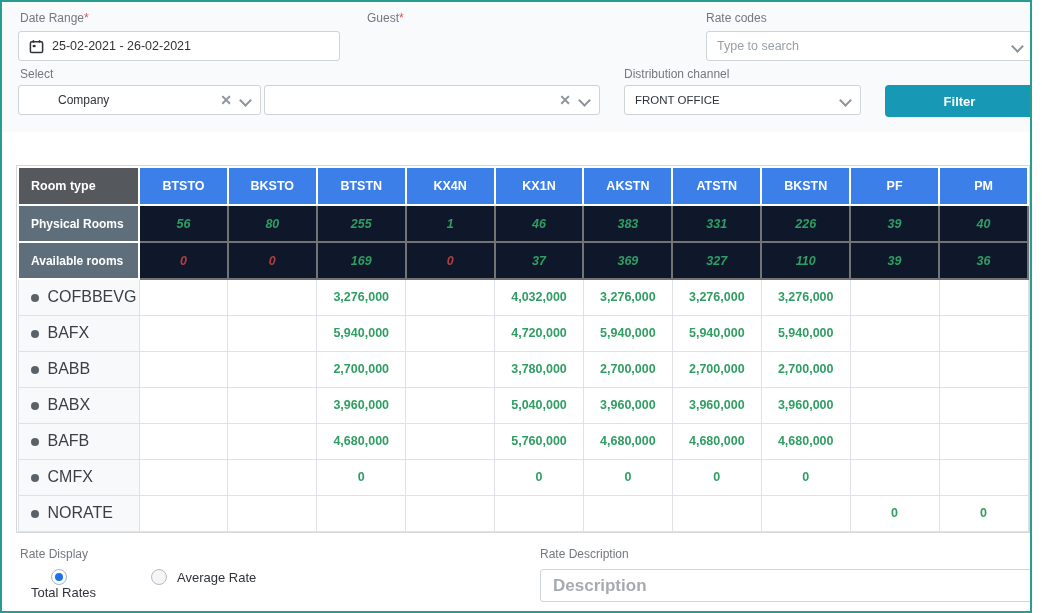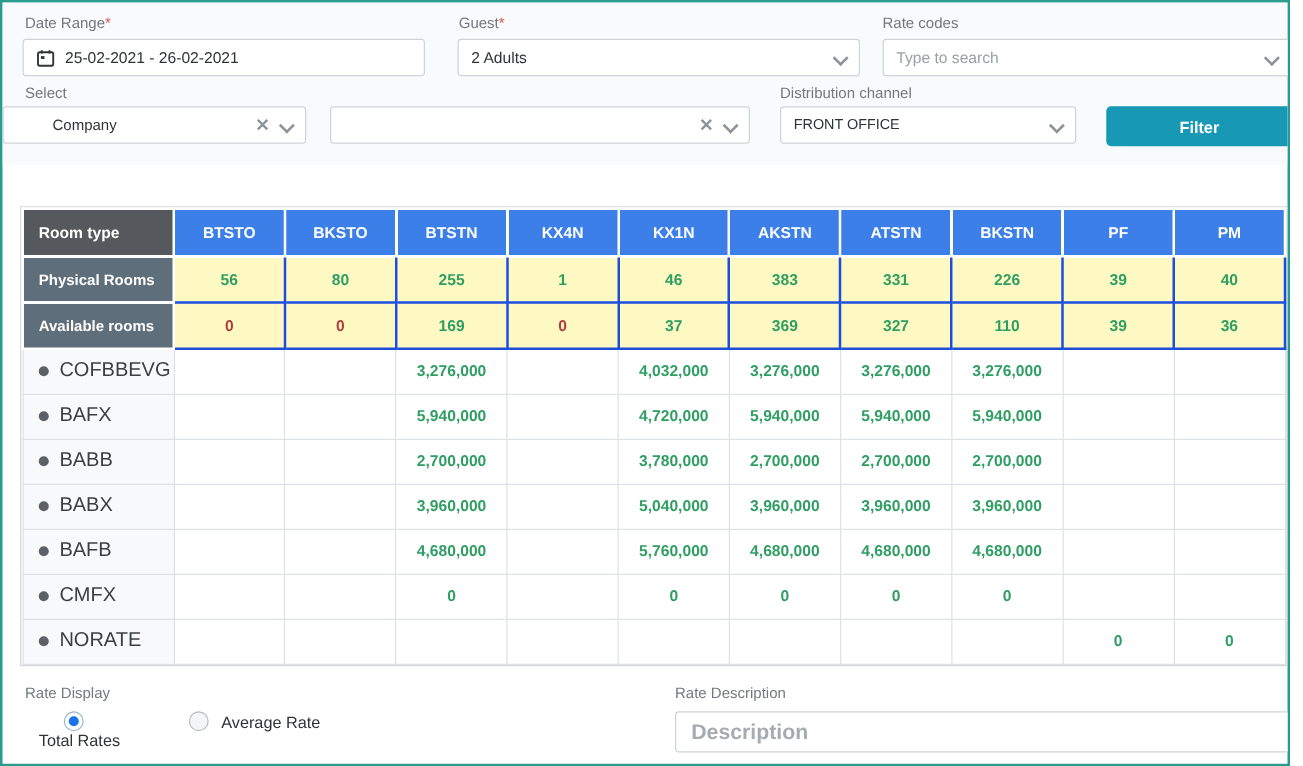--- a/index.html
+++ b/index.html
@@ -25,21 +25,21 @@
 
   
   .table-wrap { position:absolute; left:14px; top:163px; width:1014px; border:1px solid #d5d7d9; }
   table { width:100%; border-collapse:collapse; table-layout:fixed; }
   th, td { text-align:center; font-size:12.5px; overflow:hidden; white-space:nowrap; }
   col.label-col { width:121px; }
   tr.head-row th { height:38px; background:#3d7fe9; color:#fff; font-weight:bold; border:2px solid #fff; }
   tr.head-row th.corner { background:#55595d; text-align:left; padding-left:12px; }
   tr.sum-row th { height:37px; background:#5e6f7b; color:#fff; font-weight:bold; text-align:left; padding-left:12px;
                   border:2px solid #fff; font-size:12px; }
-  tr.sum-row td { height:37px; background:#fef9c3; border:2px solid #1d4ed8; font-weight:bold; }
+  tr.sum-row td { height:37px; background:#0f172a; border:2px solid #737373; font-weight:bold;font-style:italic; }
   tr.rate-row td { height:36px; background:#fff; border:1px solid #dee2e6; font-weight:bold; }
   tr.rate-row td.code-cell { background:#f8f9fa; text-align:left; padding-left:12px; font-weight:normal;
                              color:#3a3f44; font-size:16px; }
   .dot { display:inline-block; width:8px; height:8px; border-radius:50%; background:#5a6268; margin-right:9px; vertical-align:middle; }
   .val-pos { color:#2f9e63; }
   .val-neg { color:#b04040; }
 
   
   .flabel2 { position:absolute; font-size:12px; color:#73787e; }
   .radio-item { position:absolute; display:flex; align-items:center; cursor:pointer; }
@@ -68,37 +68,33 @@
         <line x1="4.7" y1="1.2" x2="4.7" y2="4" stroke="#2f3338" stroke-width="1.6"></line>
         <line x1="11.3" y1="1.2" x2="11.3" y2="4" stroke="#2f3338" stroke-width="1.6"></line>
         <rect x="4" y="6.3" width="3" height="2.4" fill="#2f3338"></rect>
       </svg>
       <span class="grow">25-02-2021 - 26-02-2021</span>
     </div>
 
     <div class="flabel" style="left:365px; top:9px;">
       <span>Guest</span><span class="req">*</span>
     </div>
-    <div class="fbox" style="left:364px; top:29px; width:322px;">
-      <span class="grow">2 Adults</span>
-      <span class="chev"></span>
-    </div>
 
     <div class="flabel" style="left:704px; top:9px;">
       <span>Rate codes</span>
     </div>
     <div class="fbox" style="left:704px; top:29px; width:327px;">
       <span class="grow placeholder">Type to search</span>
       <span class="chev"></span>
     </div>
 
     <div class="flabel" style="left:18px; top:65px;">
       <span>Select</span>
     </div>
-    <div class="fbox" style="left:0; top:83px; width:243px;padding-left:39px;">
+    <div class="fbox" style="left:16px; top:83px; width:243px;padding-left:39px;">
       <span class="grow" style="font-size:12px;">Company</span>
       <span class="xicon">✕</span>
       <span class="chev"></span>
     </div>
     <div class="fbox" style="left:262px; top:83px; width:336px;">
       <span class="grow"></span>
       <span class="xicon">✕</span>
       <span class="chev"></span>
     </div>
 

